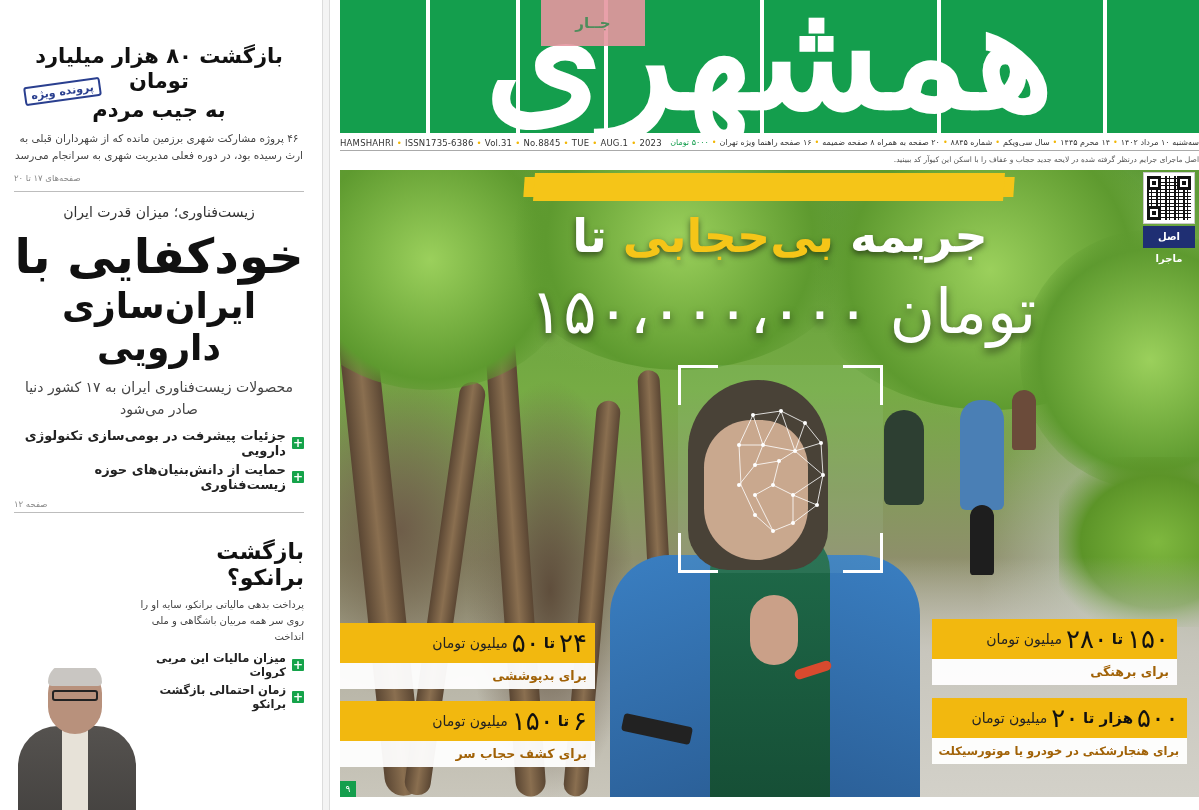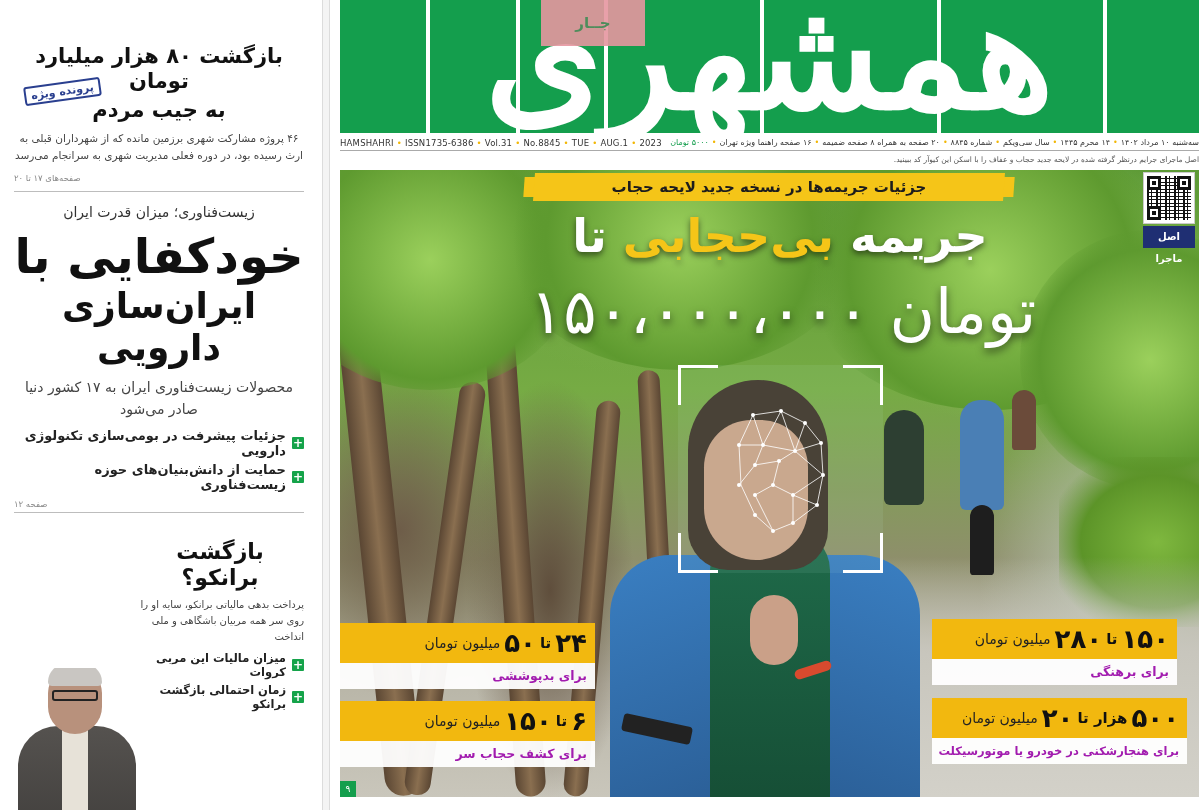--- a/index.html
+++ b/index.html
@@ -79,24 +79,24 @@
   .qr-grid { width: 100%; height: 100%; background:
     linear-gradient(90deg, #111 25%, transparent 25%, transparent 50%, #111 50%, #111 60%, transparent 60%) 0 0 / 9px 9px,
     linear-gradient(0deg, #111 20%, transparent 20%, transparent 55%, #111 55%, #111 70%, transparent 70%) 0 0 / 7px 7px; }
   .qr-eye { position: absolute; width: 14px; height: 14px; border: 3px solid #111; background: #fff; }
   .qr-eye::after { content: ""; position: absolute; left: 2px; top: 2px; width: 4px; height: 4px; background: #111; }
   .qr-label { position: absolute; right: 4px; top: 56px; width: 52px; height: 22px; background: #1f2f73; color: #fff; font-size: 10px; font-weight: bold; direction: rtl; text-align: center; line-height: 22px; }
 
   
   .fine { position: absolute; width: 255px; direction: rtl; }
   .fine .amt { height: 40px; background: #f2b80f; display: flex; align-items: center; padding: 0 8px; gap: 4px; white-space: nowrap; }
-  .fine .amt .num { font-size: 26px; font-weight: bold; color: #111; line-height: 40px; }
+  .fine .amt .num { font-size: 26px; font-weight: normal; color: #111; line-height: 40px; }
   .fine .amt .ta { font-size: 15px; font-weight: bold; color: #111; }
   .fine .amt .unit { font-size: 14px; color: #222; }
-  .fine .desc { height: 26px; background: rgba(255,255,255,0.95); font-size: 12.5px; font-weight: bold; color: #a21caf; padding: 0 8px; line-height: 26px; white-space: nowrap; }
+  .fine .desc { height: 26px; background: rgba(255,255,255,0.95); font-size: 12.5px; font-weight: bold; color: #a16207; padding: 0 8px; line-height: 26px; white-space: nowrap; }
 
   .page-num { position: absolute; left: 0; bottom: 0; width: 16px; height: 16px; background: #149e4d; color: #fff; font-size: 9px; text-align: center; line-height: 16px; }
   .bottom-strip { position: absolute; left: 340px; top: 797px; width: 859px; height: 13px; background: #fff; }
 
   
   .branco { position: absolute; left: 14px; top: 628px; width: 122px; height: 182px; overflow: hidden; }
   .branco .head { position: absolute; left: 34px; top: 0; width: 54px; height: 66px; border-radius: 26px 26px 28px 28px; background: #b8917c; }
   .branco .hair { position: absolute; left: 34px; top: -4px; width: 54px; height: 22px; border-radius: 26px 26px 6px 6px; background: #c9c6c2; }
   .branco .glasses { position: absolute; left: 38px; top: 22px; width: 46px; height: 11px; border: 2px solid #222; border-radius: 3px; }
   .branco .suit { position: absolute; left: 4px; top: 58px; width: 118px; height: 124px; background: linear-gradient(180deg, #55524f, #3f3d3b); border-radius: 40px 40px 0 0; }
@@ -128,21 +128,21 @@
       <div class="bullet">
         <span class="plus">+</span>
         <span>حمایت از دانش‌بنیان‌های حوزه زیست‌فناوری</span>
       </div>
     </div>
     <div class="page-ref">صفحه ۱۲</div>
   </div>
 
 
   <div class="story" style="height:183px; border-bottom:none; padding-top:26px; padding-left:122px;">
-    <div class="h-big" style="font-size:22px; ">بازگشت برانکو؟</div>
+    <div class="h-big" style="font-size:22px; text-align:right;">بازگشت برانکو؟</div>
     <div class="lead" style="font-size:10px; margin-top:6px; text-align:right;">پرداخت بدهی مالیاتی برانکو، سایه او را روی سر همه مربیان باشگاهی و ملی انداخت</div>
     <div style="margin-top:6px;">
       <div class="bullet" style="font-size:11.5px;">
         <span class="plus">+</span>
         <span>میزان مالیات این مربی کروات</span>
       </div>
       <div class="bullet" style="font-size:11.5px;">
         <span class="plus">+</span>
         <span>زمان احتمالی بازگشت برانکو</span>
       </div>
@@ -249,21 +249,20 @@
           <circle cx="22" cy="60" r="2"></circle>
           <circle cx="46" cy="56" r="2"></circle>
         <circle cx="40" cy="80" r="2"></circle>
           <circle cx="60" cy="90" r="2"></circle>
           <circle cx="22" cy="90" r="2"></circle>
       </g>
     </svg>
   </div>
 
   <div class="kicker-band"></div>
-  <div class="kicker-text">جزئیات جریمه‌ها در نسخه جدید لایحه حجاب</div>
   <div class="main-headline"><span>جریمه </span><span class="hl">بی‌حجابی</span><span> تا</span></div>
   <div class="amount" dir="rtl"><span>۱۵۰،۰۰۰،۰۰۰ تومان</span></div>
 
   <div class="qr">
     <div class="qr-grid"></div>
     <div class="qr-eye" style="left:3px; top:3px;"></div>
     <div class="qr-eye" style="right:3px; top:3px;"></div>
     <div class="qr-eye" style="left:3px; bottom:3px;"></div>
   </div>
   <div class="qr-label">اصل ماجرا</div>

